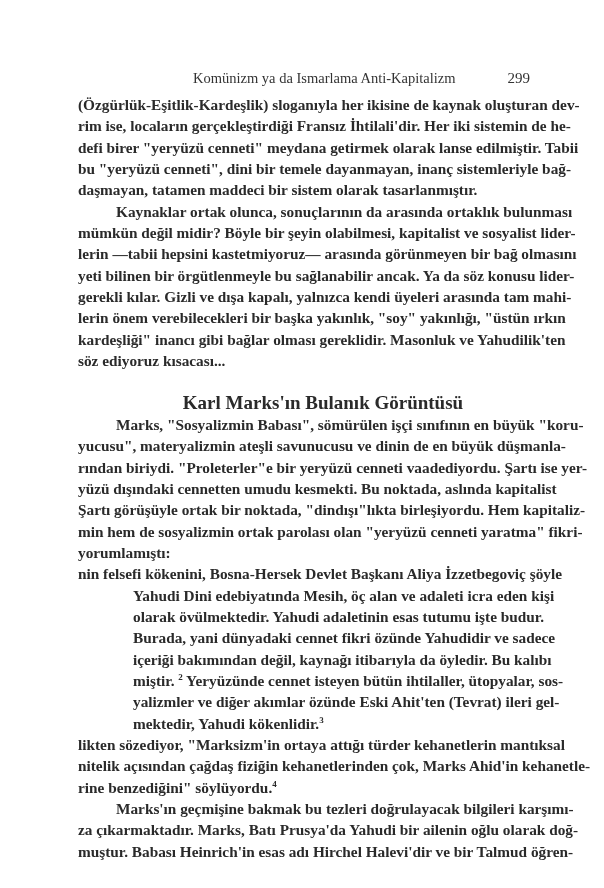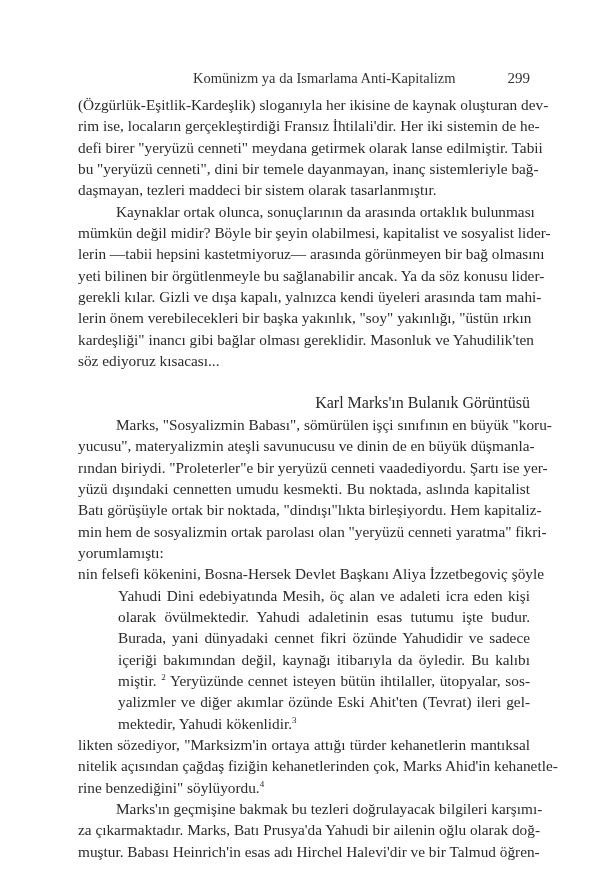--- a/index.html
+++ b/index.html
@@ -48,74 +48,74 @@
       line-height: 21.35px;
       text-align: justify;
       hyphens: manual;
     }
     .para {
       margin: 0;
       text-indent: 0;
     }
     .section-heading {
       margin: 21px 0 0 38px;
-      font-weight: normal;
-      font-size: 16px;
+      font-weight: bold;
+      font-size: 19px;
       line-height: 21.35px;
-      text-align: right;
+      text-align: center;
     }
     .blockquote {
-      margin: 0 0 0 40px;
+      margin: 0 0 0 55px;
       text-indent: 0;
     }
     sup {
       font-size: 9px;
       line-height: 0;
       vertical-align: 6px;
     }
-    .ln { display: block; text-align: justify; text-align-last: justify; white-space: nowrap; }
+    .ln { display: block; text-align: justify; text-align-last: justify; white-space: nowrap; font-weight: bold; }
     .ln.last { text-align-last: left; }
   </style>
 </head>
 <body>
 
 <div class="page-header">
   <span class="running-title">Komünizm ya da Ismarlama Anti-Kapitalizm</span>
   <span class="page-number">299</span>
 </div>
 
 <div class="content">
 
   <p class="para">
     <span class="ln">(Özgürlük-Eşitlik-Kardeşlik) sloganıyla her ikisine de kaynak oluşturan dev-</span>
     <span class="ln">rim ise, locaların gerçekleştirdiği Fransız İhtilali'dir. Her iki sistemin de he-</span>
     <span class="ln">defi birer "yeryüzü cenneti" meydana getirmek olarak lanse edilmiştir. Tabii</span>
     <span class="ln">bu "yeryüzü cenneti", dini bir temele dayanmayan, inanç sistemleriyle bağ-</span>
-    <span class="ln last">daşmayan, tezleri maddeci bir sistem olarak tasarlanmıştır.</span>
+    <span class="ln last">daşmayan, tatamen maddeci bir sistem olarak tasarlanmıştır.</span>
   </p>
 
   <p class="para">
     <span class="ln" style="padding-left:38px">Kaynaklar ortak olunca, sonuçlarının da arasında ortaklık bulunması</span>
     <span class="ln">mümkün değil midir? Böyle bir şeyin olabilmesi, kapitalist ve sosyalist lider-</span>
     <span class="ln">lerin —tabii hepsini kastetmiyoruz— arasında görünmeyen bir bağ olmasını</span>
     <span class="ln">yeti bilinen bir örgütlenmeyle bu sağlanabilir ancak. Ya da söz konusu lider-</span>
     <span class="ln">gerekli kılar. Gizli ve dışa kapalı, yalnızca kendi üyeleri arasında tam mahi-</span>
     <span class="ln">lerin önem verebilecekleri bir başka yakınlık, "soy" yakınlığı, "üstün ırkın</span>
     <span class="ln">kardeşliği" inancı gibi bağlar olması gereklidir. Masonluk ve Yahudilik'ten</span>
     <span class="ln last">söz ediyoruz kısacası...</span>
   </p>
 
   <h2 class="section-heading">Karl Marks'ın Bulanık Görüntüsü</h2>
 
   <p class="para">
     <span class="ln" style="padding-left:38px">Marks, "Sosyalizmin Babası", sömürülen işçi sınıfının en büyük "koru-</span>
     <span class="ln">yucusu", materyalizmin ateşli savunucusu ve dinin de en büyük düşmanla-</span>
     <span class="ln">rından biriydi. "Proleterler"e bir yeryüzü cenneti vaadediyordu. Şartı ise yer-</span>
     <span class="ln">yüzü dışındaki cennetten umudu kesmekti. Bu noktada, aslında kapitalist</span>
-    <span class="ln">Batı görüşüyle ortak bir noktada, "dindışı"lıkta birleşiyordu. Hem kapitaliz-</span>
+    <span class="ln">Şartı görüşüyle ortak bir noktada, "dindışı"lıkta birleşiyordu. Hem kapitaliz-</span>
     <span class="ln">min hem de sosyalizmin ortak parolası olan "yeryüzü cenneti yaratma" fikri-</span>
     <span class="ln last">yorumlamıştı:</span>
     <span class="ln">nin felsefi kökenini, Bosna-Hersek Devlet Başkanı Aliya İzzetbegoviç şöyle</span>
   </p>
 
   <div class="blockquote">
     <span class="ln">Yahudi Dini edebiyatında Mesih, öç alan ve adaleti icra eden kişi</span>
     <span class="ln">olarak övülmektedir. Yahudi adaletinin esas tutumu işte budur.</span>
     <span class="ln">Burada, yani dünyadaki cennet fikri özünde Yahudidir ve sadece</span>
     <span class="ln">içeriği bakımından değil, kaynağı itibarıyla da öyledir. Bu kalıbı</span>

